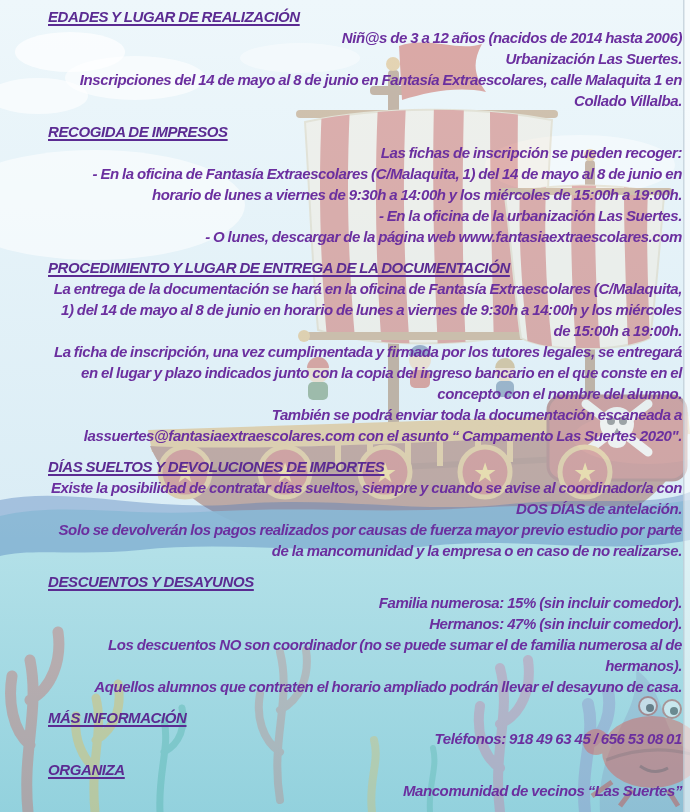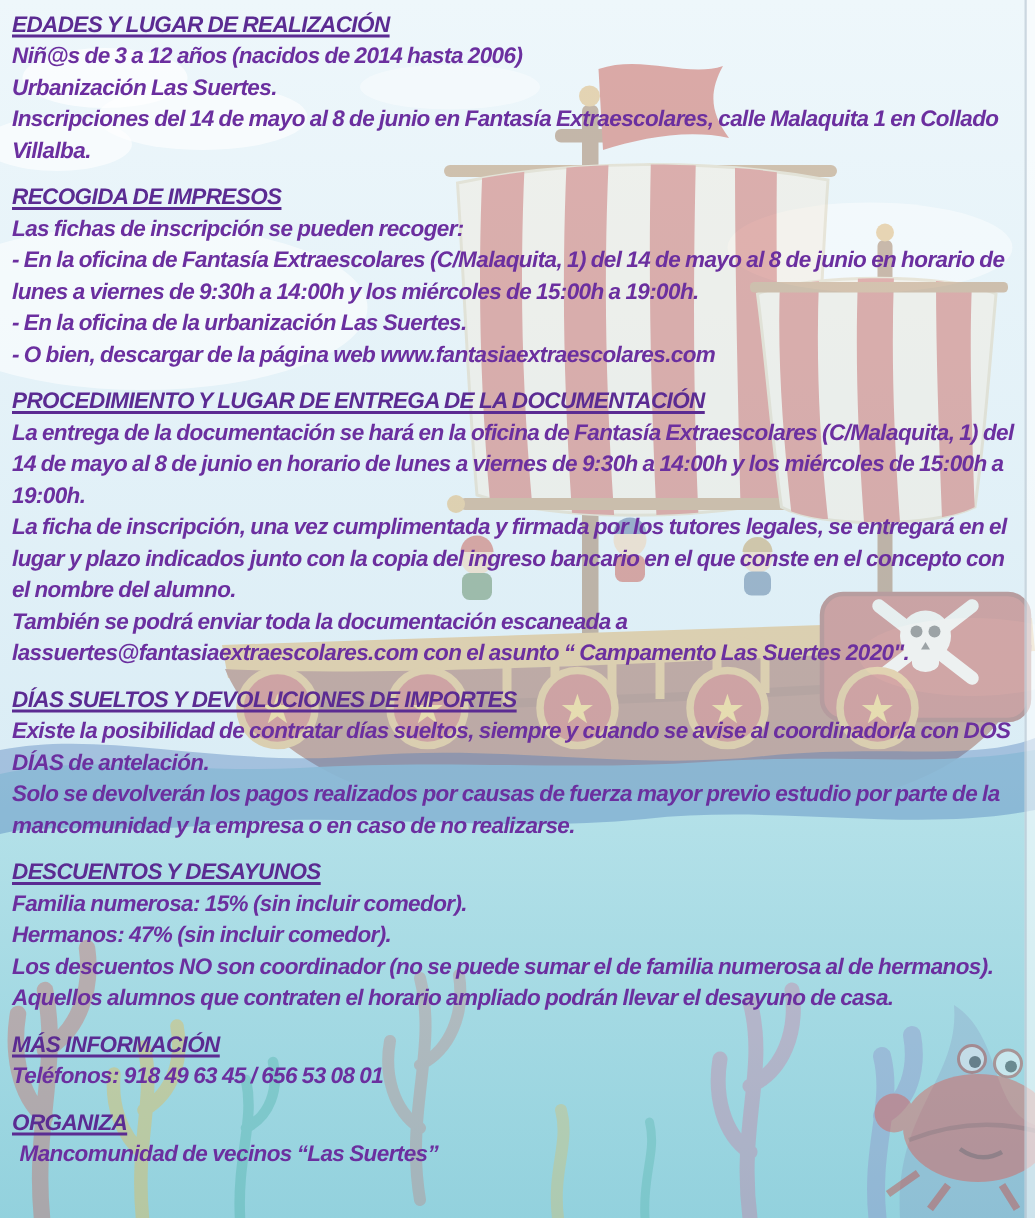--- a/index.html
+++ b/index.html
@@ -8,29 +8,29 @@
     background:#dceef7;
     font-family:"Liberation Sans",sans-serif;
   }
   .bg{position:absolute;left:0;top:0;width:690px;height:812px;display:block;}
   .content{
     position:relative;z-index:2;
     padding:6px 8px 0 8px;
     color:var(--ink,#6b2f9f);
     font-style:italic;font-weight:bold;
     font-size:15px;line-height:21px;
-    letter-spacing:-0.4px;word-spacing:-0.5px;
+    letter-spacing:-0.4px;word-spacing:-0.5px;margin-left:40px;
   }
   section{margin:0 0 10px 0;}
   h2{
     font-size:15px;line-height:21px;margin:0;
     color:var(--heading-ink,#5b2b92);
     text-decoration:underline;text-underline-offset:2px;text-decoration-thickness:1.5px;
   }
-  p{margin:0;}
+  p{margin:0;text-align:right;}
   .gap-lg{margin-top:10px;}
   .indent{padding-left:5px;}
 </style>
 </head>
 <body>
 
 <div class="page">
 
   <svg class="bg" viewBox="0 0 690 812" aria-hidden="true">
     <defs>
@@ -178,21 +178,21 @@
       <p>Niñ@s de 3 a 12 años (nacidos de 2014 hasta 2006)</p>
       <p>Urbanización Las Suertes.</p>
       <p>Inscripciones del 14 de mayo al 8 de junio en Fantasía Extraescolares, calle Malaquita 1 en Collado Villalba.</p>
     </section>
 
     <section>
       <h2>RECOGIDA DE IMPRESOS</h2>
       <p>Las fichas de inscripción se pueden recoger:</p>
       <p>- En la oficina de Fantasía Extraescolares (C/Malaquita, 1) del 14 de mayo al 8 de junio en horario de lunes a viernes de 9:30h a 14:00h y los miércoles de 15:00h a 19:00h.</p>
       <p>- En la oficina de la urbanización Las Suertes.</p>
-      <p>- O bien, descargar de la página web www.fantasiaextraescolares.com</p>
+      <p>- O lunes, descargar de la página web www.fantasiaextraescolares.com</p>
     </section>
 
     <section>
       <h2>PROCEDIMIENTO Y LUGAR DE ENTREGA DE LA DOCUMENTACIÓN</h2>
       <p>La entrega de la documentación se hará en la oficina de Fantasía Extraescolares (C/Malaquita, 1) del 14 de mayo al 8 de junio en horario de lunes a viernes de 9:30h a 14:00h y los miércoles de 15:00h a 19:00h.</p>
       <p>La ficha de inscripción, una vez cumplimentada y firmada por los tutores legales, se entregará en el lugar y plazo indicados junto con la copia del ingreso bancario en el que conste en el concepto con el nombre del alumno.</p>
       <p>También se podrá enviar toda la documentación escaneada a lassuertes@fantasiaextraescolares.com con el asunto “ Campamento Las Suertes 2020".</p>
     </section>
 
     <section>

